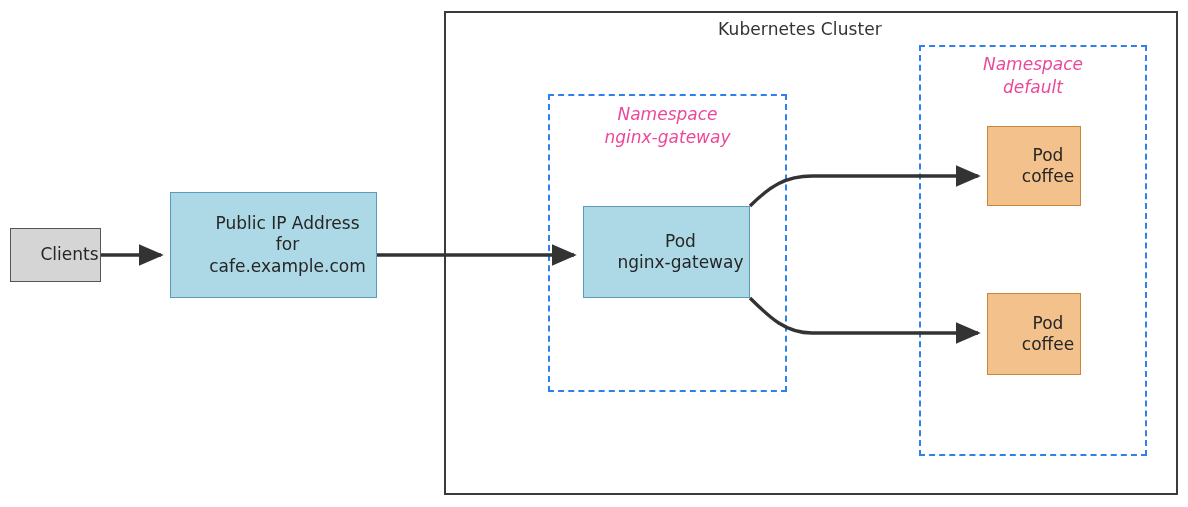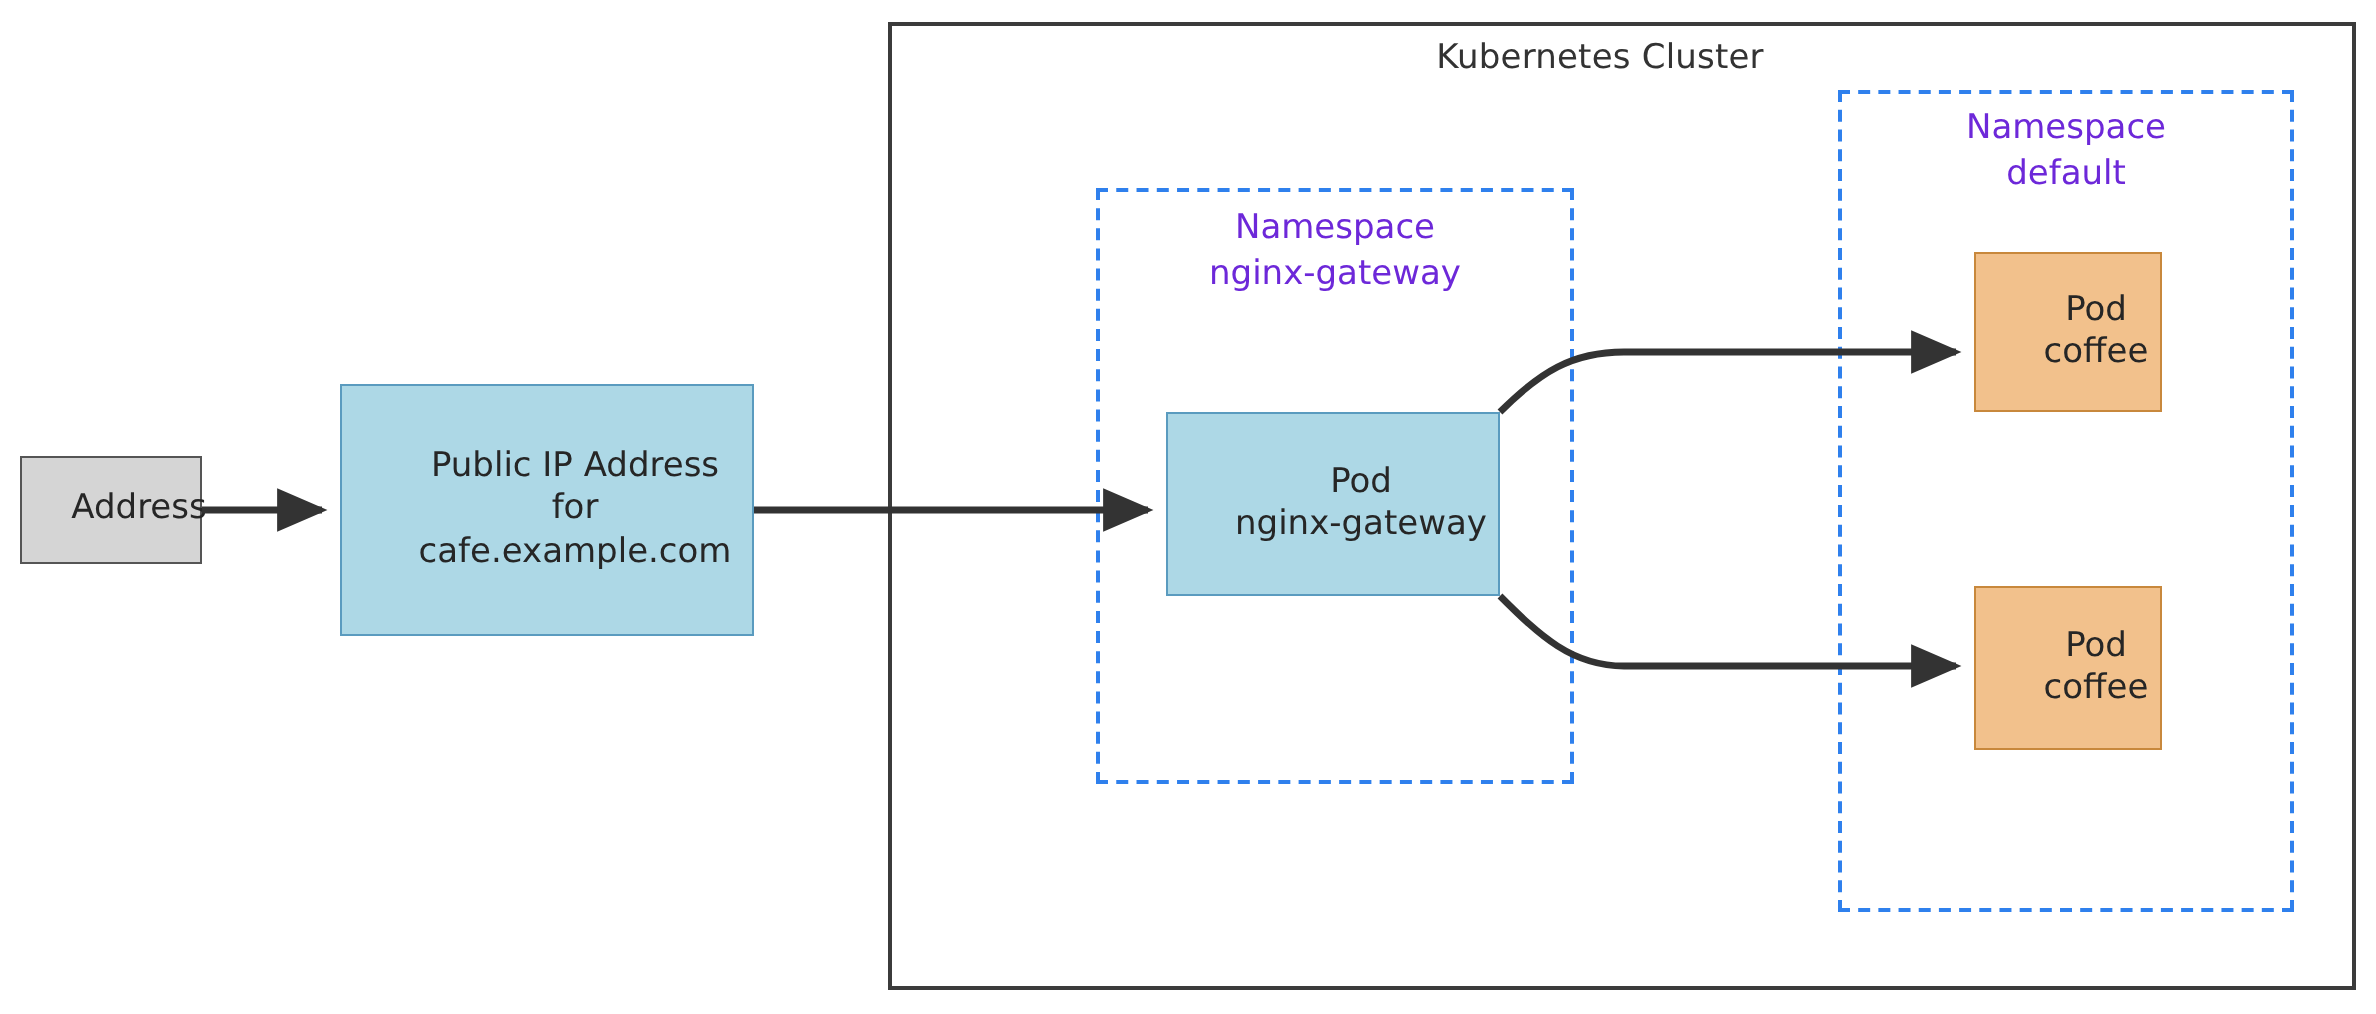--- a/index.html
+++ b/index.html
@@ -67,23 +67,24 @@
   #ns-default-box {
     left: 919px;
     top: 45px;
     width: 228px;
     height: 411px;
   }
   .ns-label {
     position: absolute;
     text-align: center;
     font-size: 17px;
-    color: #6d28d9;
+    color: #ec4899;
     line-height: 1.35;
     white-space: pre-line;
+    font-style: italic;
   }
   #ns-nginx-gateway-label {
     left: 548px;
     top: 103px;
     width: 239px;
   }
   #ns-default-label {
     left: 919px;
     top: 53px;
     width: 228px;
@@ -96,21 +97,21 @@
     height: 54px;
     border: 1px solid #555555;
     background: #d5d5d5;
     font-size: 17px;
   }
   
   #public-ip-box {
     left: 170px;
     top: 192px;
     width: 207px;
-    height: 126px;
+    height: 106px;
     border: 1px solid #5a9bbf;
     background: #add8e6;
     font-size: 17px;
   }
   
   #pod-nginx-gateway-box {
     left: 583px;
     top: 206px;
     width: 167px;
     height: 92px;
@@ -154,21 +155,21 @@
   <div id="cluster-label">Kubernetes Cluster</div>
 
   <div class="ns-box" id="ns-nginx-gateway-box"></div>
   <div class="ns-label" id="ns-nginx-gateway-label">Namespace
 nginx-gateway</div>
 
   <div class="ns-box" id="ns-default-box"></div>
   <div class="ns-label" id="ns-default-label">Namespace
 default</div>
 
-  <div class="box" id="clients-box">Address</div>
+  <div class="box" id="clients-box">Clients</div>
   <div class="box" id="public-ip-box">Public IP Address
 for
 cafe.example.com</div>
   <div class="box" id="pod-nginx-gateway-box">Pod
 nginx-gateway</div>
   <div class="box pod-orange" id="pod-coffee-top-box">Pod
 coffee</div>
   <div class="box pod-orange" id="pod-coffee-bottom-box">Pod
 coffee</div>
 

